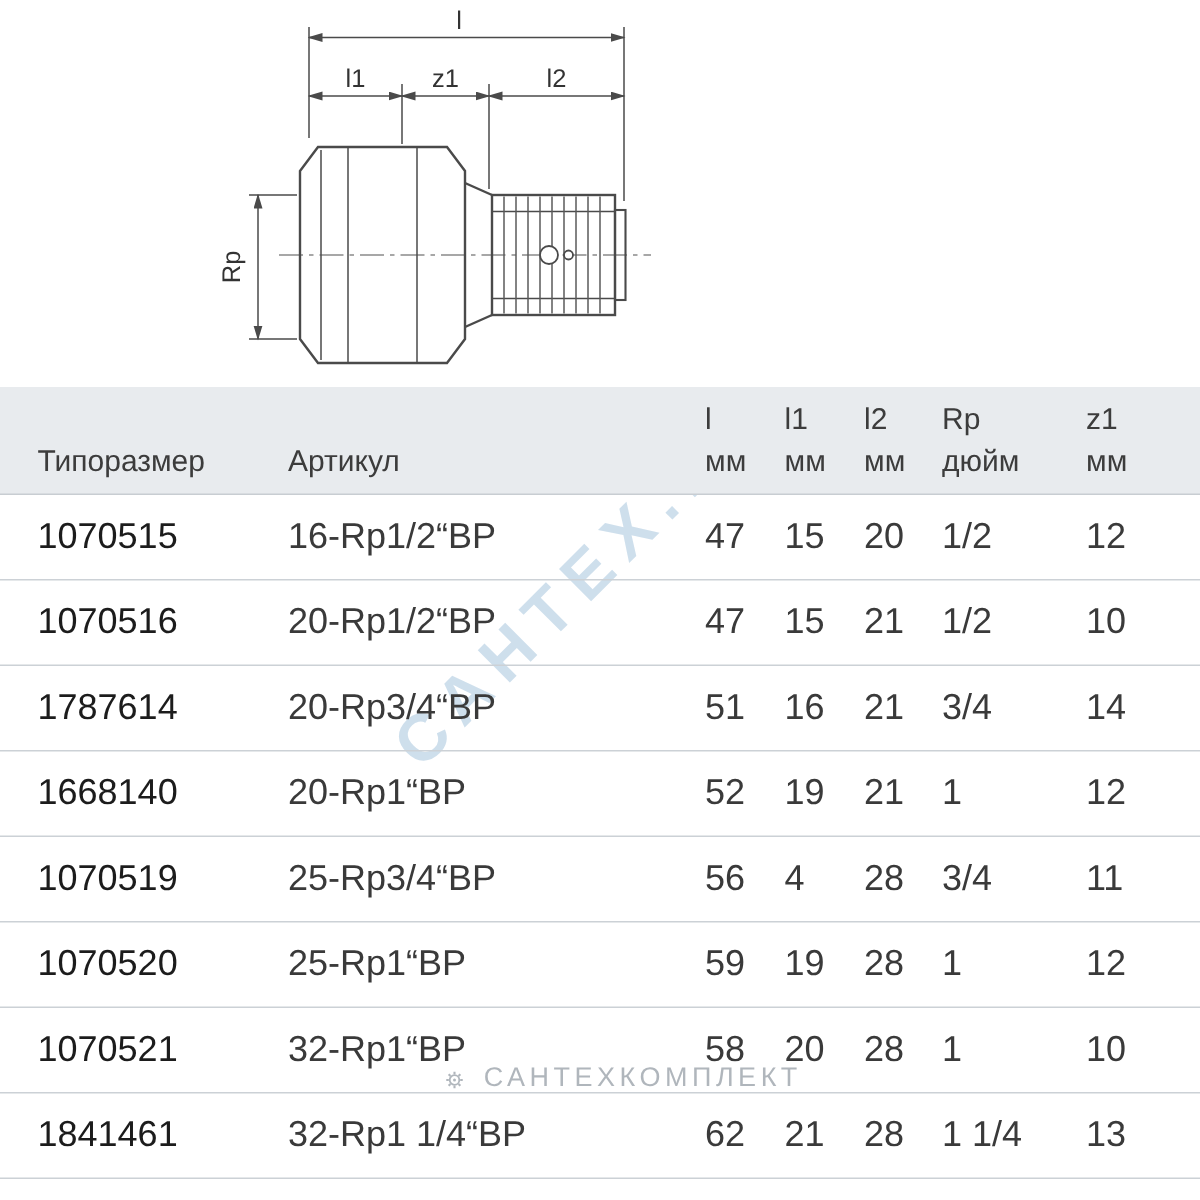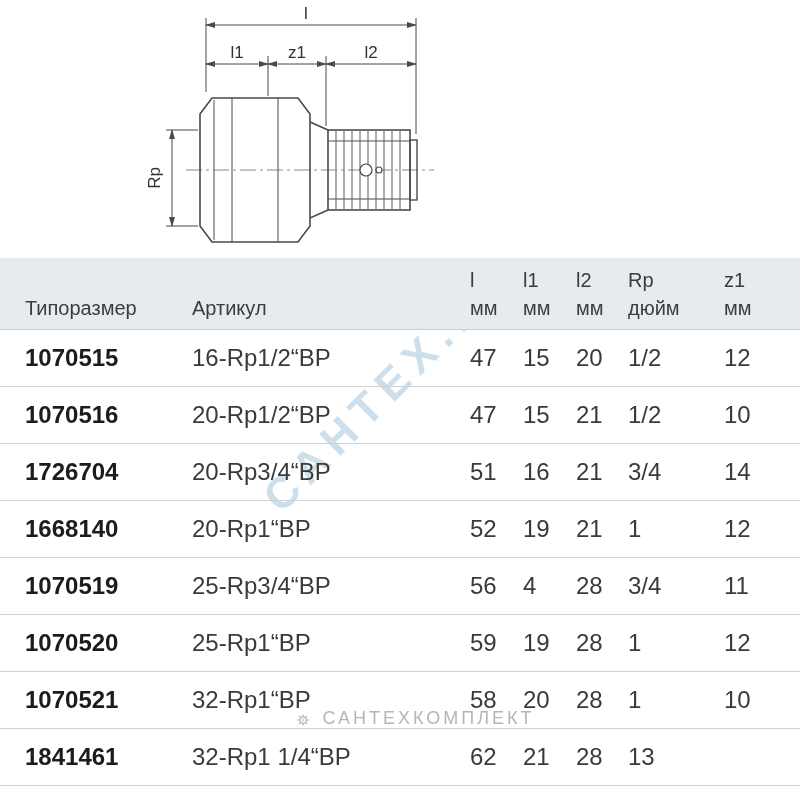--- a/index.html
+++ b/index.html
@@ -34,21 +34,21 @@
     border-bottom:1px solid #c8cdd2;
     font-size:20px;color:#3c3c3c;
   }
   .thead .hcell{padding-bottom:9px;}
   .thead .stack{display:flex;flex-direction:column;gap:5px;}
   .trow{
     height:57px;align-items:center;
     border-bottom:1px solid #ccd1d6;
     font-size:24px;color:#3a3a3a;background:transparent;
   }
-  .trow .article{font-weight:bold;color:#1c1c1c;}
+  .trow .article{font-weight:normal;color:#1c1c1c;}
 </style>
 </head>
 <body>
 
 <svg class="drawing" width="800" height="256" viewBox="0 0 800 256" aria-hidden="true">
   <defs>
     <marker id="arr" markerWidth="10" markerHeight="8" refX="9" refY="3" orient="auto-start-reverse" markerUnits="userSpaceOnUse">
       <path d="M0,0 L10,3 L0,6 Z" fill="#4a4a4a"></path>
     </marker>
   </defs>
@@ -176,21 +176,21 @@
     <div class="article">1070516</div>
     <div>20-Rp1/2“ВР</div>
     <div>47</div>
     <div>15</div>
     <div>21</div>
     <div>1/2</div>
     <div>10</div>
   </div>
 
   <div class="trow">
-    <div class="article">1726704</div>
+    <div class="article">1787614</div>
     <div>20-Rp3/4“ВР</div>
     <div>51</div>
     <div>16</div>
     <div>21</div>
     <div>3/4</div>
     <div>14</div>
   </div>
 
   <div class="trow">
     <div class="article">1668140</div>
@@ -231,16 +231,17 @@
     <div>1</div>
     <div>10</div>
   </div>
 
   <div class="trow">
     <div class="article">1841461</div>
     <div>32-Rp1 1/4“ВР</div>
     <div>62</div>
     <div>21</div>
     <div>28</div>
+    <div>1 1/4</div>
     <div>13</div>
   </div>
 
 </div>
 
 </body></html>

